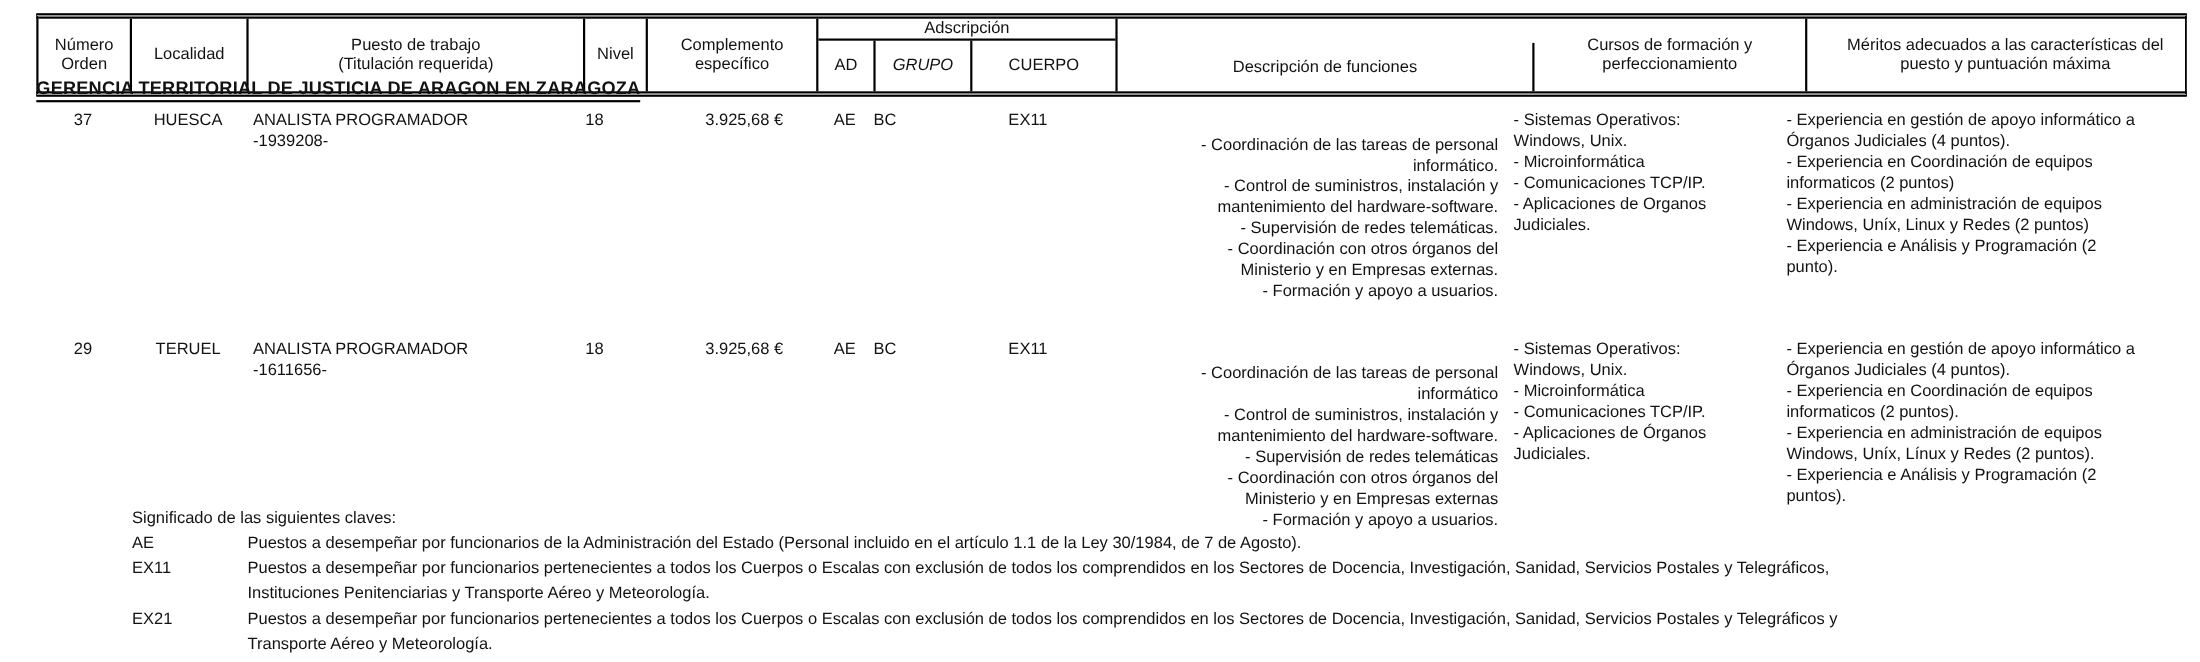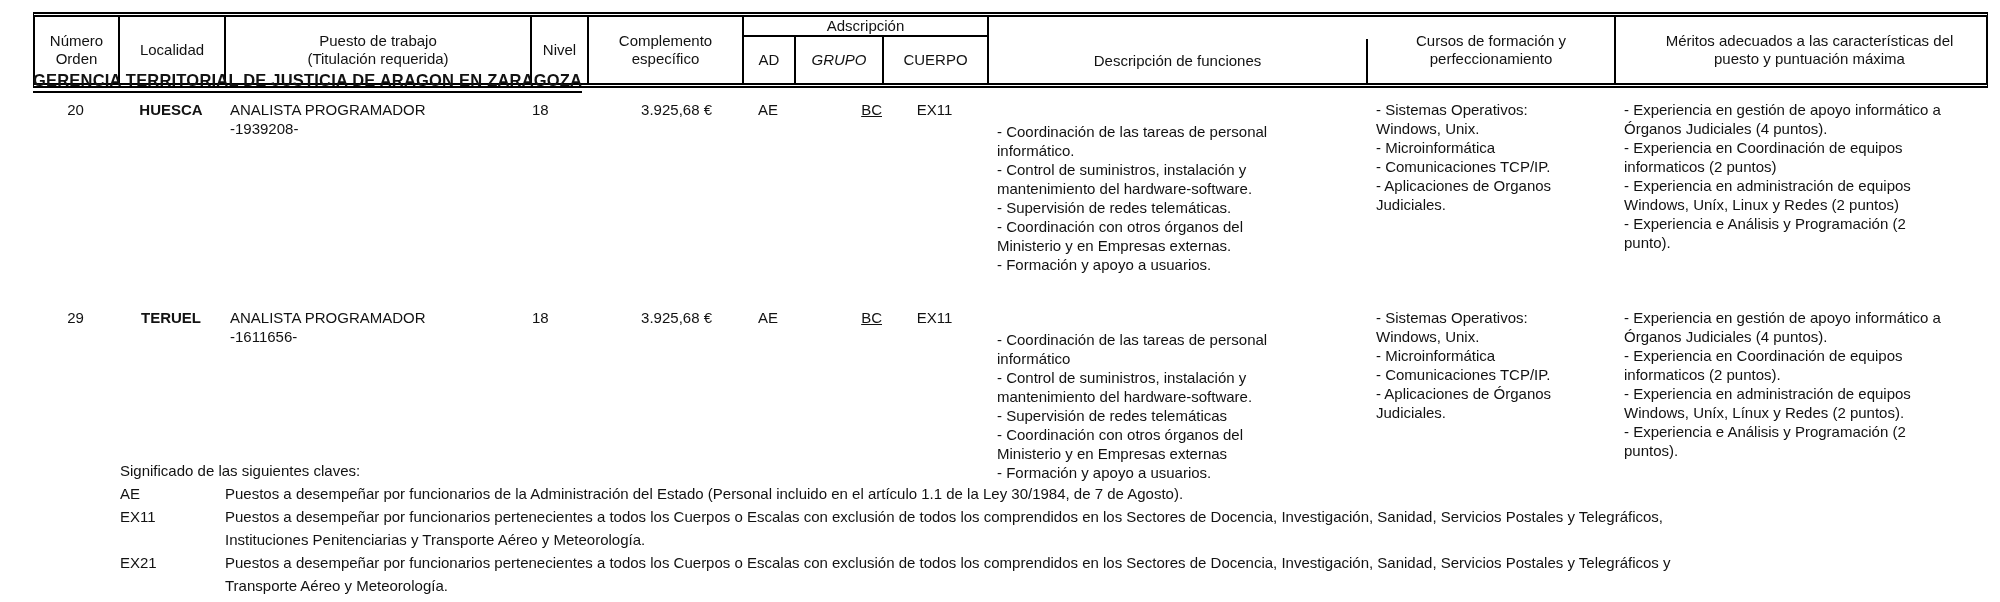--- a/index.html
+++ b/index.html
@@ -33,21 +33,21 @@
     padding:3px 2px;
     min-height:44px;
   }
   .hc:last-child{border-right:none;padding-left:19px;}
 
   .c-numero{width:85px;}
   .c-localidad{width:106px;}
   .c-puesto{width:306px;}
   .c-nivel{width:57px;}
   .c-comp{width:155px;}
-  .c-adsc{width:245px;padding:0;flex-direction:column;align-items:stretch;}
+  .c-adsc{width:272px;padding:0;flex-direction:column;align-items:stretch;}
   .c-desc{width:379px;margin-top:22px;}
   .c-cursos{width:248px;}
   .c-meritos{flex:1;}
 
   .adsc-top{
     box-sizing:border-box;
     border-bottom:2px solid #000;
     flex:0 0 20px;
     display:flex;align-items:center;justify-content:center;
     font-size:15px;
@@ -74,28 +74,28 @@
 
   
   .tbody{position:absolute;left:33px;top:100px;width:1955px;}
   .trow{display:flex;align-items:flex-start;margin-bottom:34px;}
   .bc{
     box-sizing:border-box;
     font-size:15px;line-height:19px;
     white-space:pre-line;
   }
   .bc.c-numero{text-align:center;}
-  .bc.c-localidad{text-align:center;font-weight:bold;}
+  .bc.c-localidad{text-align:center;}
   .bc.c-puesto{padding-left:6px;}
   .bc.c-nivel{padding-left:2px;}
   .bc.c-comp{text-align:right;padding-right:30px;}
   .w-ad{width:52px;text-align:center;}
-  .w-grupo{width:88px;text-align:right;text-decoration:underline;}
+  .w-grupo{width:88px;text-align:left;}
   .w-cuerpo{width:105px;text-align:center;}
-  .bc.c-desc{padding-left:10px;padding-right:4px;}
+  .bc.c-desc{padding-left:10px;padding-right:4px;text-align:right;}
   .bc.c-cursos{padding-left:10px;padding-right:4px;}
   .bc.c-meritos{padding-left:10px;padding-right:4px;}
 
   
   .legend{
     position:absolute;left:120px;top:459px;right:18px;
     font-size:15px;line-height:23px;
   }
   .legend-entry{display:flex;}
   .legend-key{width:105px;flex:none;}
@@ -128,21 +128,21 @@
 perfeccionamiento</div>
     <div class="hc c-meritos">Méritos adecuados a las características del
 puesto y puntuación máxima</div>
   </div>
 
   <div class="section-title">GERENCIA TERRITORIAL DE JUSTICIA DE ARAGON EN ZARAGOZA</div>
 
   <div class="tbody">
 
     <div class="trow">
-      <div class="bc c-numero">20</div>
+      <div class="bc c-numero">37</div>
       <div class="bc c-localidad">HUESCA</div>
       <div class="bc c-puesto">ANALISTA PROGRAMADOR
 -1939208-</div>
       <div class="bc c-nivel">18</div>
       <div class="bc c-comp">3.925,68 €</div>
       <div class="bc w-ad">AE</div>
       <div class="bc w-grupo">BC</div>
       <div class="bc w-cuerpo">EX11</div>
       <div class="bc c-desc">- Coordinación de las tareas de personal
 informático.

